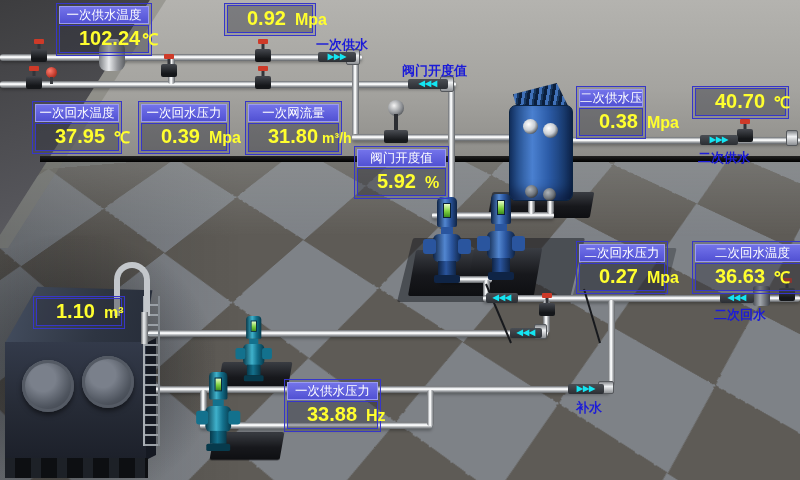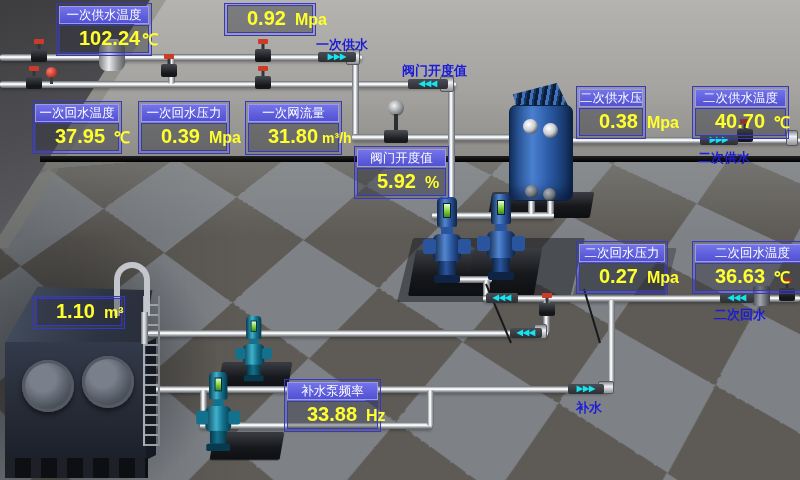--- a/index.html
+++ b/index.html
@@ -330,21 +330,20 @@
     </div>
   </div>
   <div class="dlabel" style="left:576px;top:86px;width:70px">
     <div class="dtitle">二次供水压力</div>
     <div class="dvalue">
       <span>0.38</span>
       <span class="unit">Mpa</span>
     </div>
   </div>
   <div class="dlabel" style="left:692px;top:86px;width:97px">
-    <div class="dtitle">二次供水温度</div>
     <div class="dvalue">
       <span>40.70</span>
       <span class="unit">℃</span>
     </div>
   </div>
   <div class="dlabel" style="left:576px;top:241px;width:92px">
     <div class="dtitle">二次回水压力</div>
     <div class="dvalue">
       <span>0.27</span>
       <span class="unit">Mpa</span>
@@ -357,20 +356,20 @@
       <span class="unit">℃</span>
     </div>
   </div>
   <div class="dlabel" style="left:33px;top:296px;width:92px">
     <div class="dvalue">
       <span>1.10</span>
       <span class="unit">m³</span>
     </div>
   </div>
   <div class="dlabel" style="left:284px;top:379px;width:97px">
-    <div class="dtitle">补水泵频率</div>
+    <div class="dtitle">一次供水压力</div>
     <div class="dvalue">
       <span>33.88</span>
       <span class="unit">Hz</span>
     </div>
   </div>
 
 </div>
 
 </body></html>

